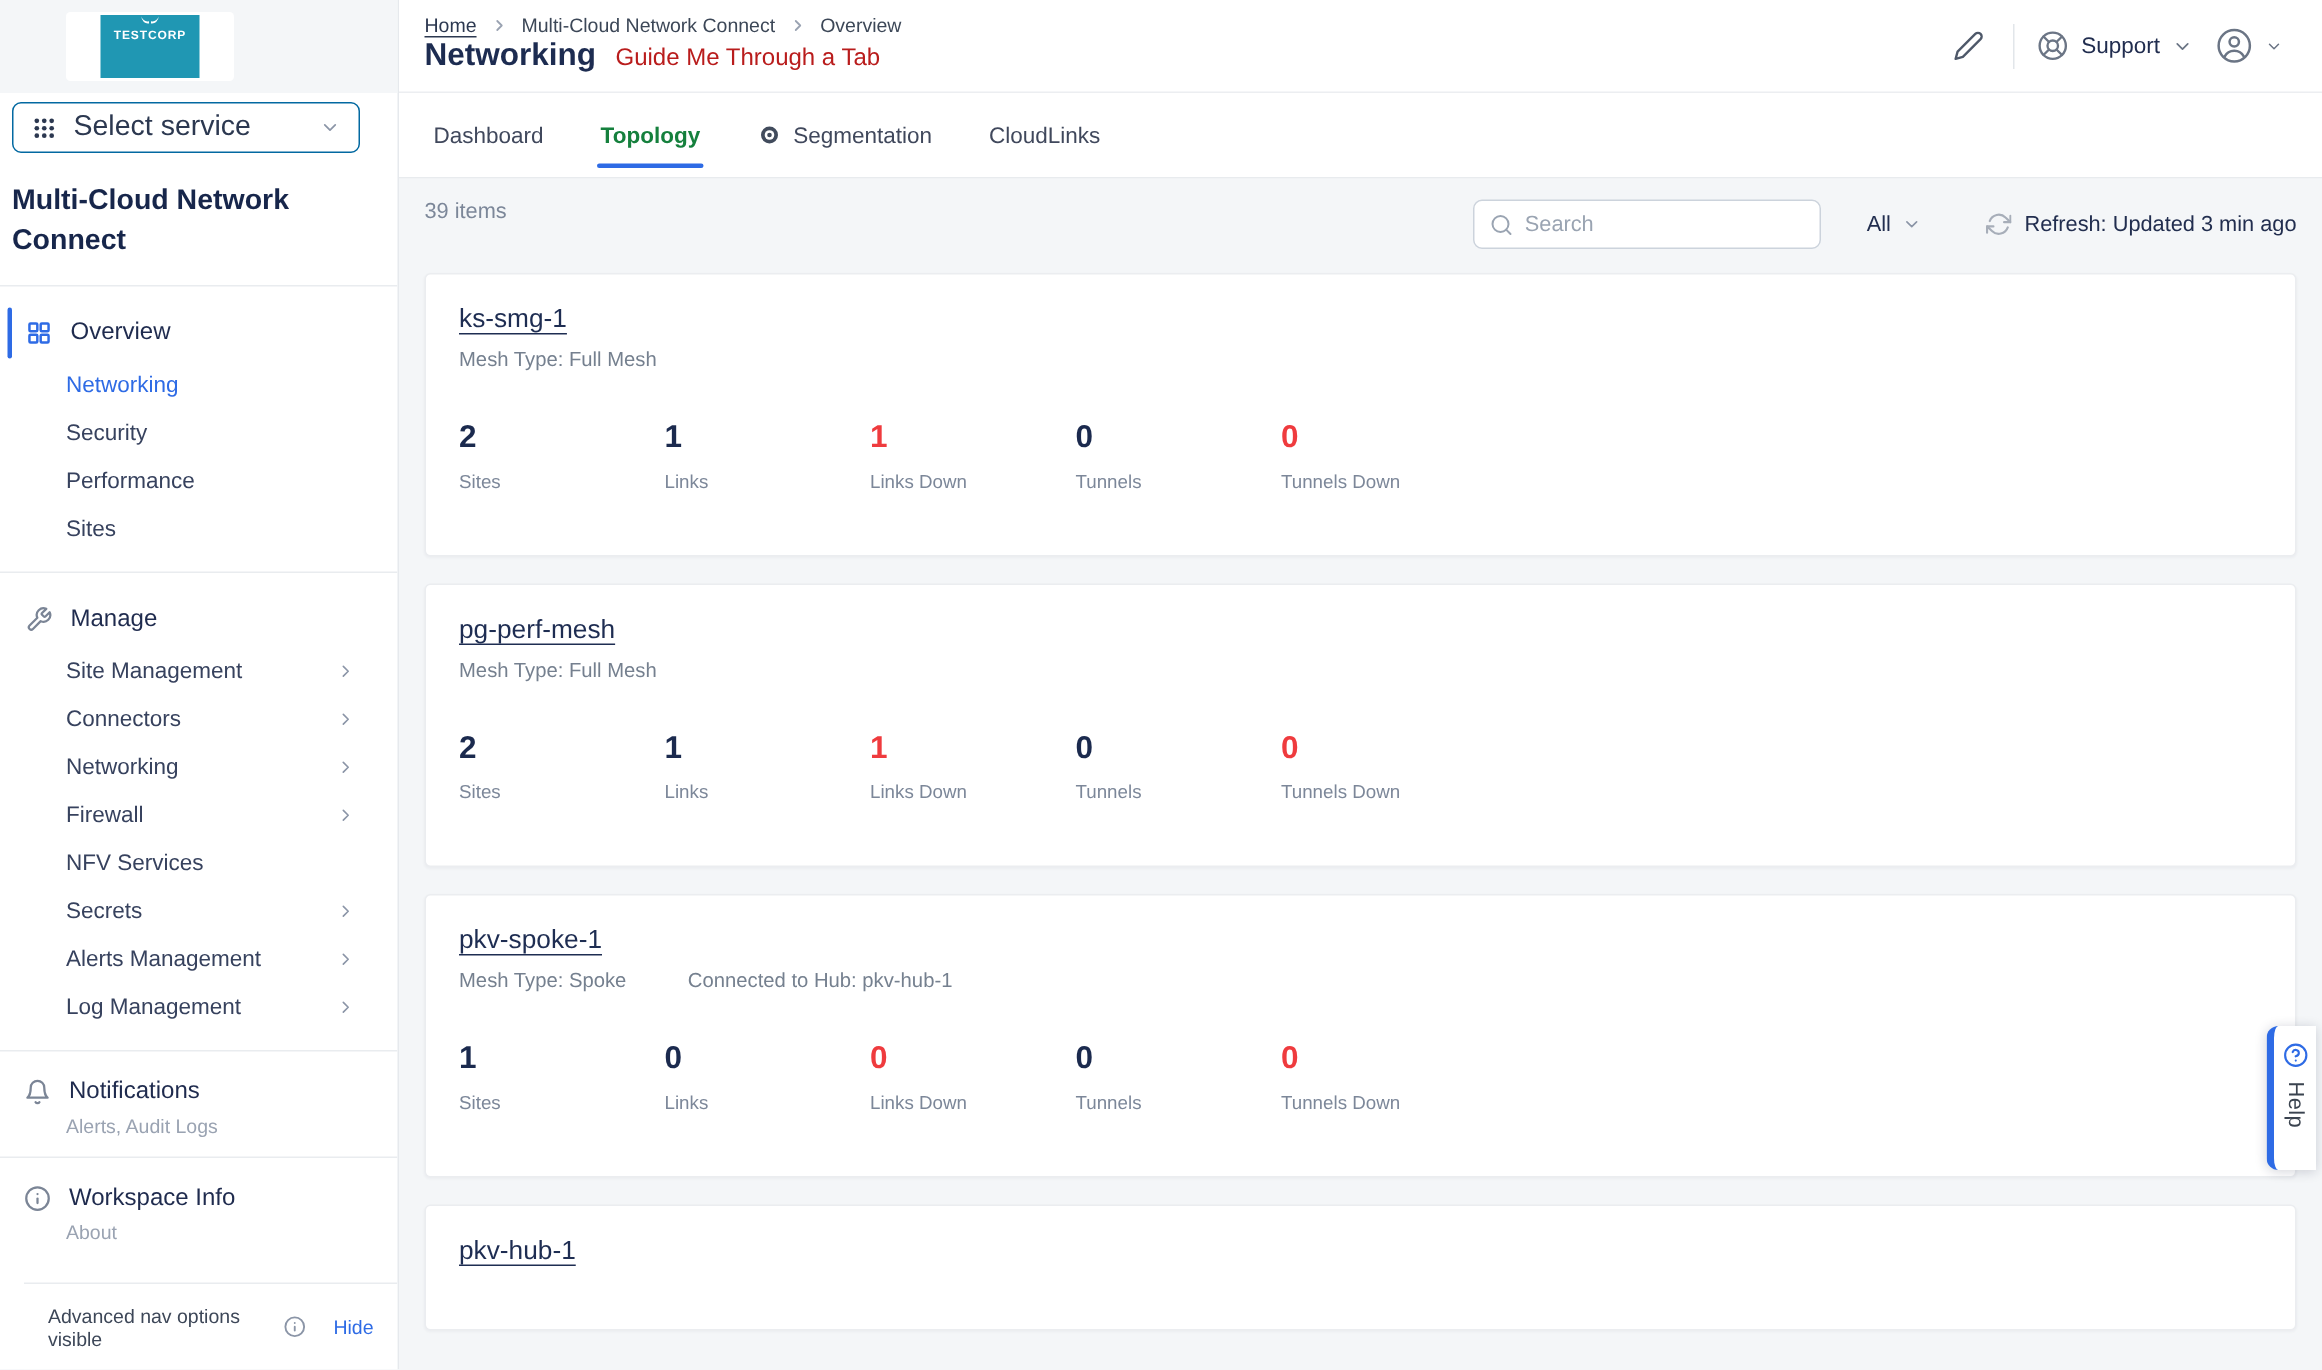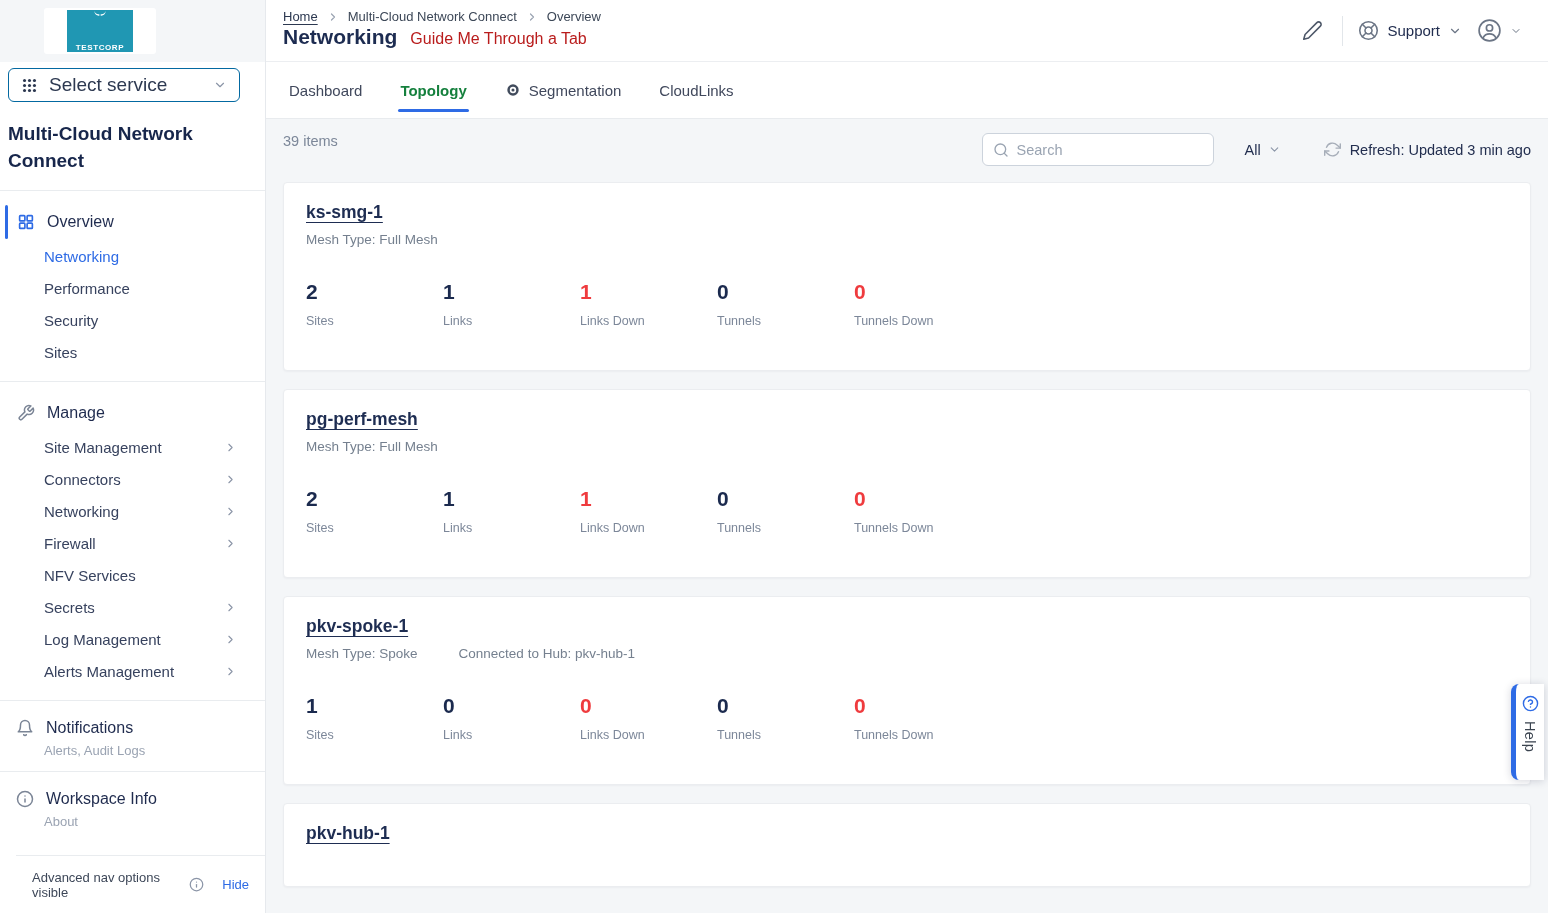--- a/index.html
+++ b/index.html
@@ -12,21 +12,21 @@
   .app { display: flex; width: 100%; height: 100%; }
 
   
   .sidebar {
     width: 266px; min-width: 266px; background: #fff;
     border-right: 1px solid #e6e9ed; position: relative; overflow: hidden;
     display: flex; flex-direction: column;
   }
   .logo-strip { height: 62px; background: #f4f6f8; display: flex; align-items: center; padding-left: 44px; }
   .logo-card { width: 112px; height: 46px; background: #fff; border-radius: 3px; display: flex; align-items: center; justify-content: center; }
-  .logo-box { width: 66px; height: 42px; background: #2097b3; display: flex; flex-direction: column; align-items: center; justify-content: space-between; gap: 2px; }
+  .logo-box { width: 66px; height: 42px; background: #2097b3; display: flex; flex-direction: column; align-items: center; justify-content: flex-start; gap: 2px; }
   .logo-text { color: #fff; font-size: 8px; font-weight: bold; letter-spacing: 0.6px; }
   .select-service {
     margin: 6px 8px 0 8px; height: 34px; width: 232px;
     border: 1px solid #0369a1; border-radius: 6px; background: #fff;
     display: flex; align-items: center; gap: 11px; padding: 12px 12px;
     font-family: inherit; font-size: 19px; color: #2c3850; cursor: pointer;
   }
   .select-service .chev { margin-left: auto; color: #8b95a7; display: flex; }
   .waffle { color: #2c3850; display: flex; }
   .product-title { padding: 18px 40px 16px 8px; font-size: 19px; line-height: 27px; font-weight: 700; color: #17264b; }
@@ -106,21 +106,21 @@
   .filter .chev { color: #8b95a7; display: flex; }
   .refresh { margin-left: 43px; display: flex; align-items: center; gap: 9px; font-size: 14.5px; color: #222e4f; cursor: pointer; }
   .refresh .ricon { color: #a7aeb9; display: flex; }
 
   .cards { margin-top: 11px; display: flex; flex-direction: column; gap: 18px; }
   .card {
     background: #fff; border: 1px solid #ebedf0; border-radius: 4px;
     box-shadow: 0 1px 2px rgba(20,30,60,.04); padding: 19px 24px 42px 22px;
   }
   .card-title {
-    display: inline-block; font-size: 17.5px; font-weight: 700; color: #1e2d52;
+    display: inline-block; font-size: 17.5px; font-weight: 400; color: #1e2d52;
     text-decoration: underline; text-underline-offset: 4px; cursor: pointer; text-align: center;
   }
   .card-meta { margin-top: 9px; font-size: 13.5px; color: #75808f; display: flex; gap: 41px; }
   .stats { margin-top: 33px; display: grid; grid-template-columns: repeat(5, 137px); }
   .stat-value { font-size: 21px; font-weight: 700; color: #1b2a4e; }
   .stat-value.red { color: #ef3b3e; }
   .stat-label { margin-top: 10px; font-size: 12.5px; color: #7c8799; }
 
   
   .help-tab {
@@ -184,24 +184,24 @@
             <rect x="3.5" y="13.5" width="7" height="7" rx="1"></rect>
               <rect x="13.5" y="13.5" width="7" height="7" rx="1"></rect>
           </svg>
         </span>
         <span>Overview</span>
       </div>
       <div class="sub-item active">
         <span>Networking</span>
       </div>
       <div class="sub-item">
+        <span>Security</span>
+      </div>
+      <div class="sub-item">
         <span>Performance</span>
-      </div>
-      <div class="sub-item">
-        <span>Security</span>
       </div>
       <div class="sub-item">
         <span>Sites</span>
       </div>
     </div>
     <div class="sdiv"></div>
 
     <div class="nav-section">
       <div class="section-row">
         <span class="sicon gray-icon">
@@ -248,29 +248,29 @@
       </div>
       <div class="sub-item">
         <span>Secrets</span>
         <span class="chev">
             <svg width="13" height="13" viewBox="0 0 24 24" fill="none" stroke="currentColor" stroke-width="2" stroke-linecap="round" stroke-linejoin="round">
               <path d="M9 18l6-6-6-6"></path>
             </svg>
           </span>
       </div>
       <div class="sub-item">
+        <span>Alerts Management</span>
+        <span class="chev">
+            <svg width="13" height="13" viewBox="0 0 24 24" fill="none" stroke="currentColor" stroke-width="2" stroke-linecap="round" stroke-linejoin="round">
+              <path d="M9 18l6-6-6-6"></path>
+            </svg>
+          </span>
+      </div>
+      <div class="sub-item">
         <span>Log Management</span>
-        <span class="chev">
-            <svg width="13" height="13" viewBox="0 0 24 24" fill="none" stroke="currentColor" stroke-width="2" stroke-linecap="round" stroke-linejoin="round">
-              <path d="M9 18l6-6-6-6"></path>
-            </svg>
-          </span>
-      </div>
-      <div class="sub-item">
-        <span>Alerts Management</span>
         <span class="chev">
             <svg width="13" height="13" viewBox="0 0 24 24" fill="none" stroke="currentColor" stroke-width="2" stroke-linecap="round" stroke-linejoin="round">
               <path d="M9 18l6-6-6-6"></path>
             </svg>
           </span>
       </div>
     </div>
     <div class="sdiv"></div>
 
     <div class="nav-section">

